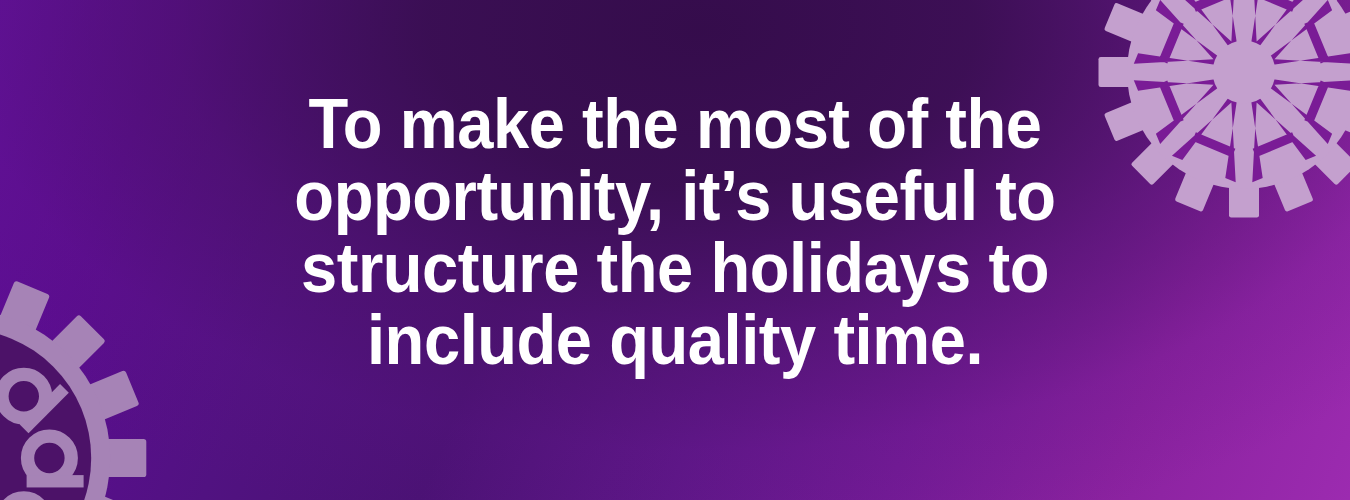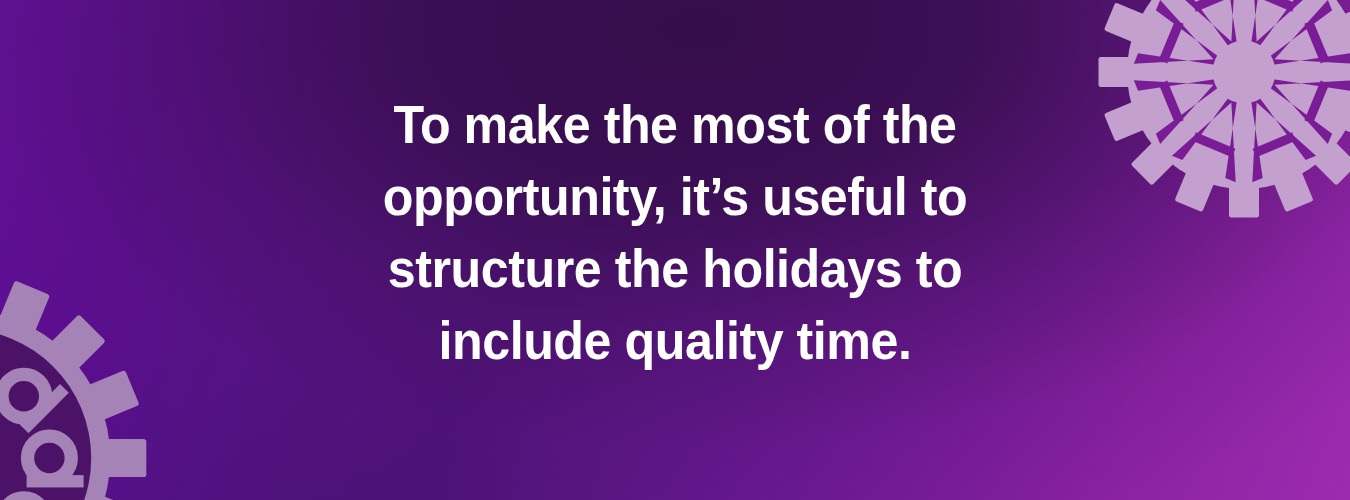--- a/index.html
+++ b/index.html
@@ -55,21 +55,21 @@
   }
 
   
   #quote {
     position: absolute;
     left: 0;
     right: 0;
     top: 88px;
     text-align: center;
     color: #ffffff;
-    font-size: 54px;
+    font-size: 70px;
     line-height: 72px;
     font-weight: bold;
     letter-spacing: -0.5px;
     -webkit-font-smoothing: antialiased;
   }
   #quote .line {
     display: block;
     white-space: nowrap;
     transform: scaleX(0.93);
   }

